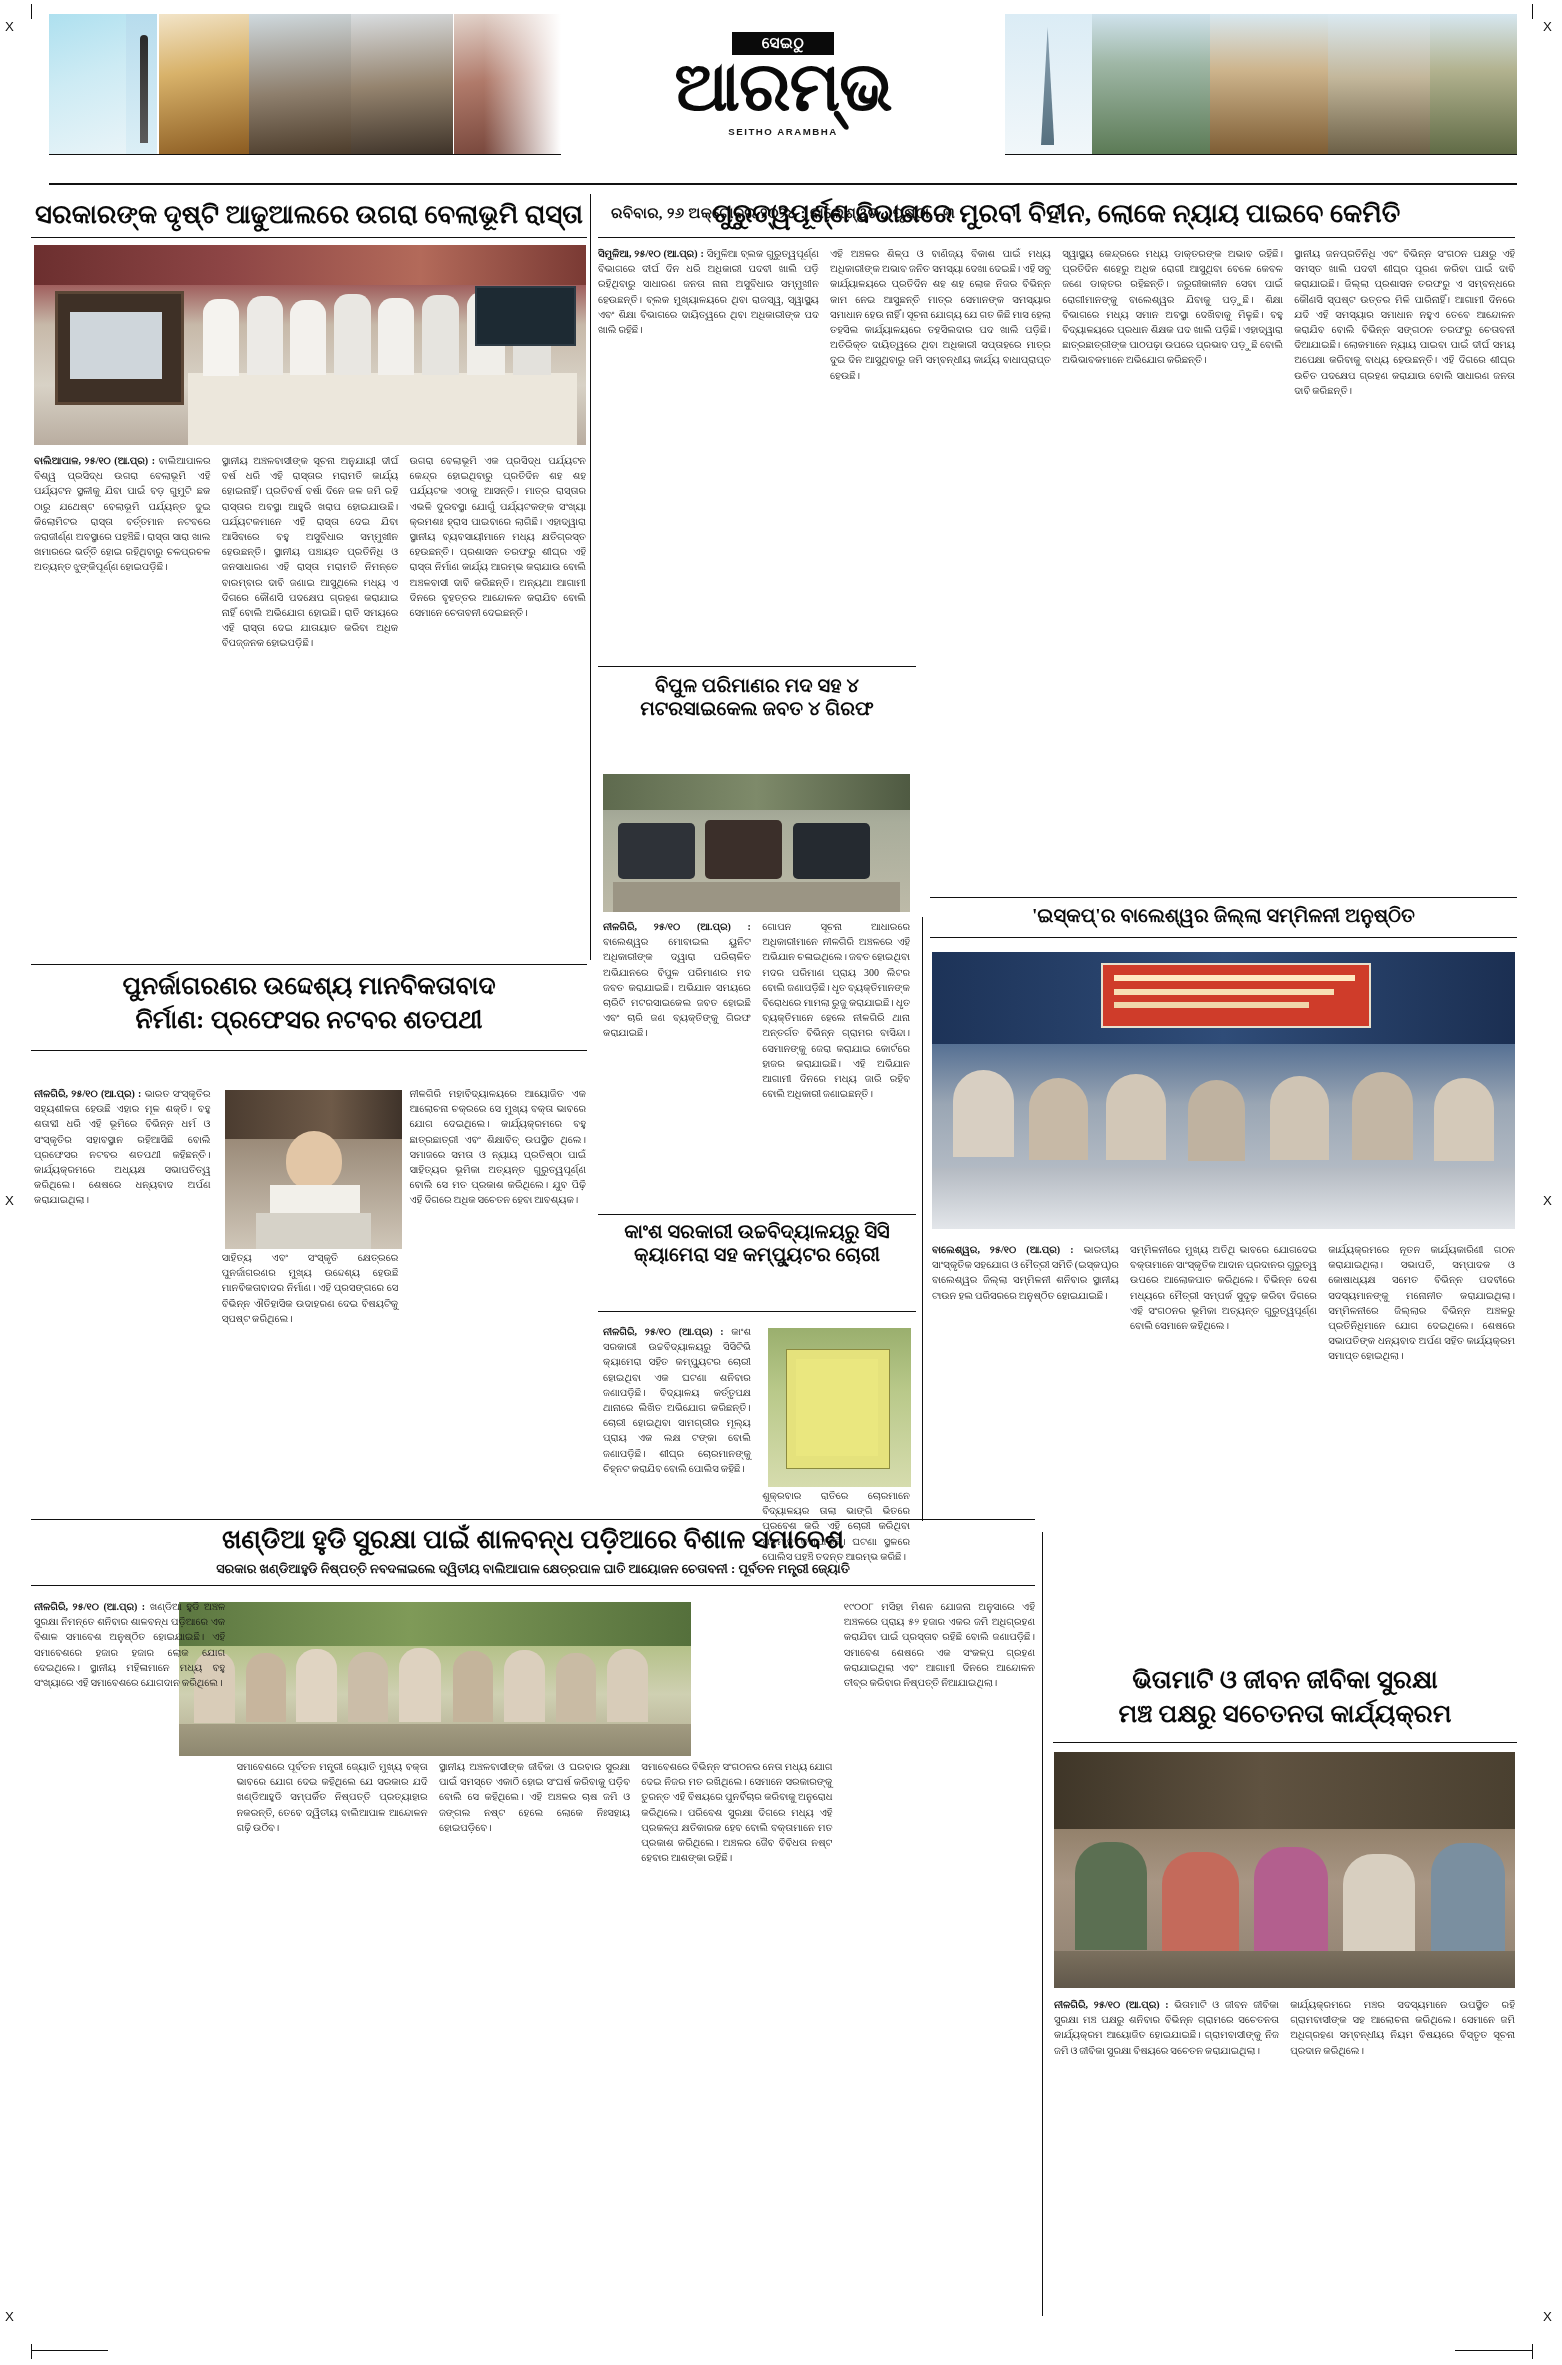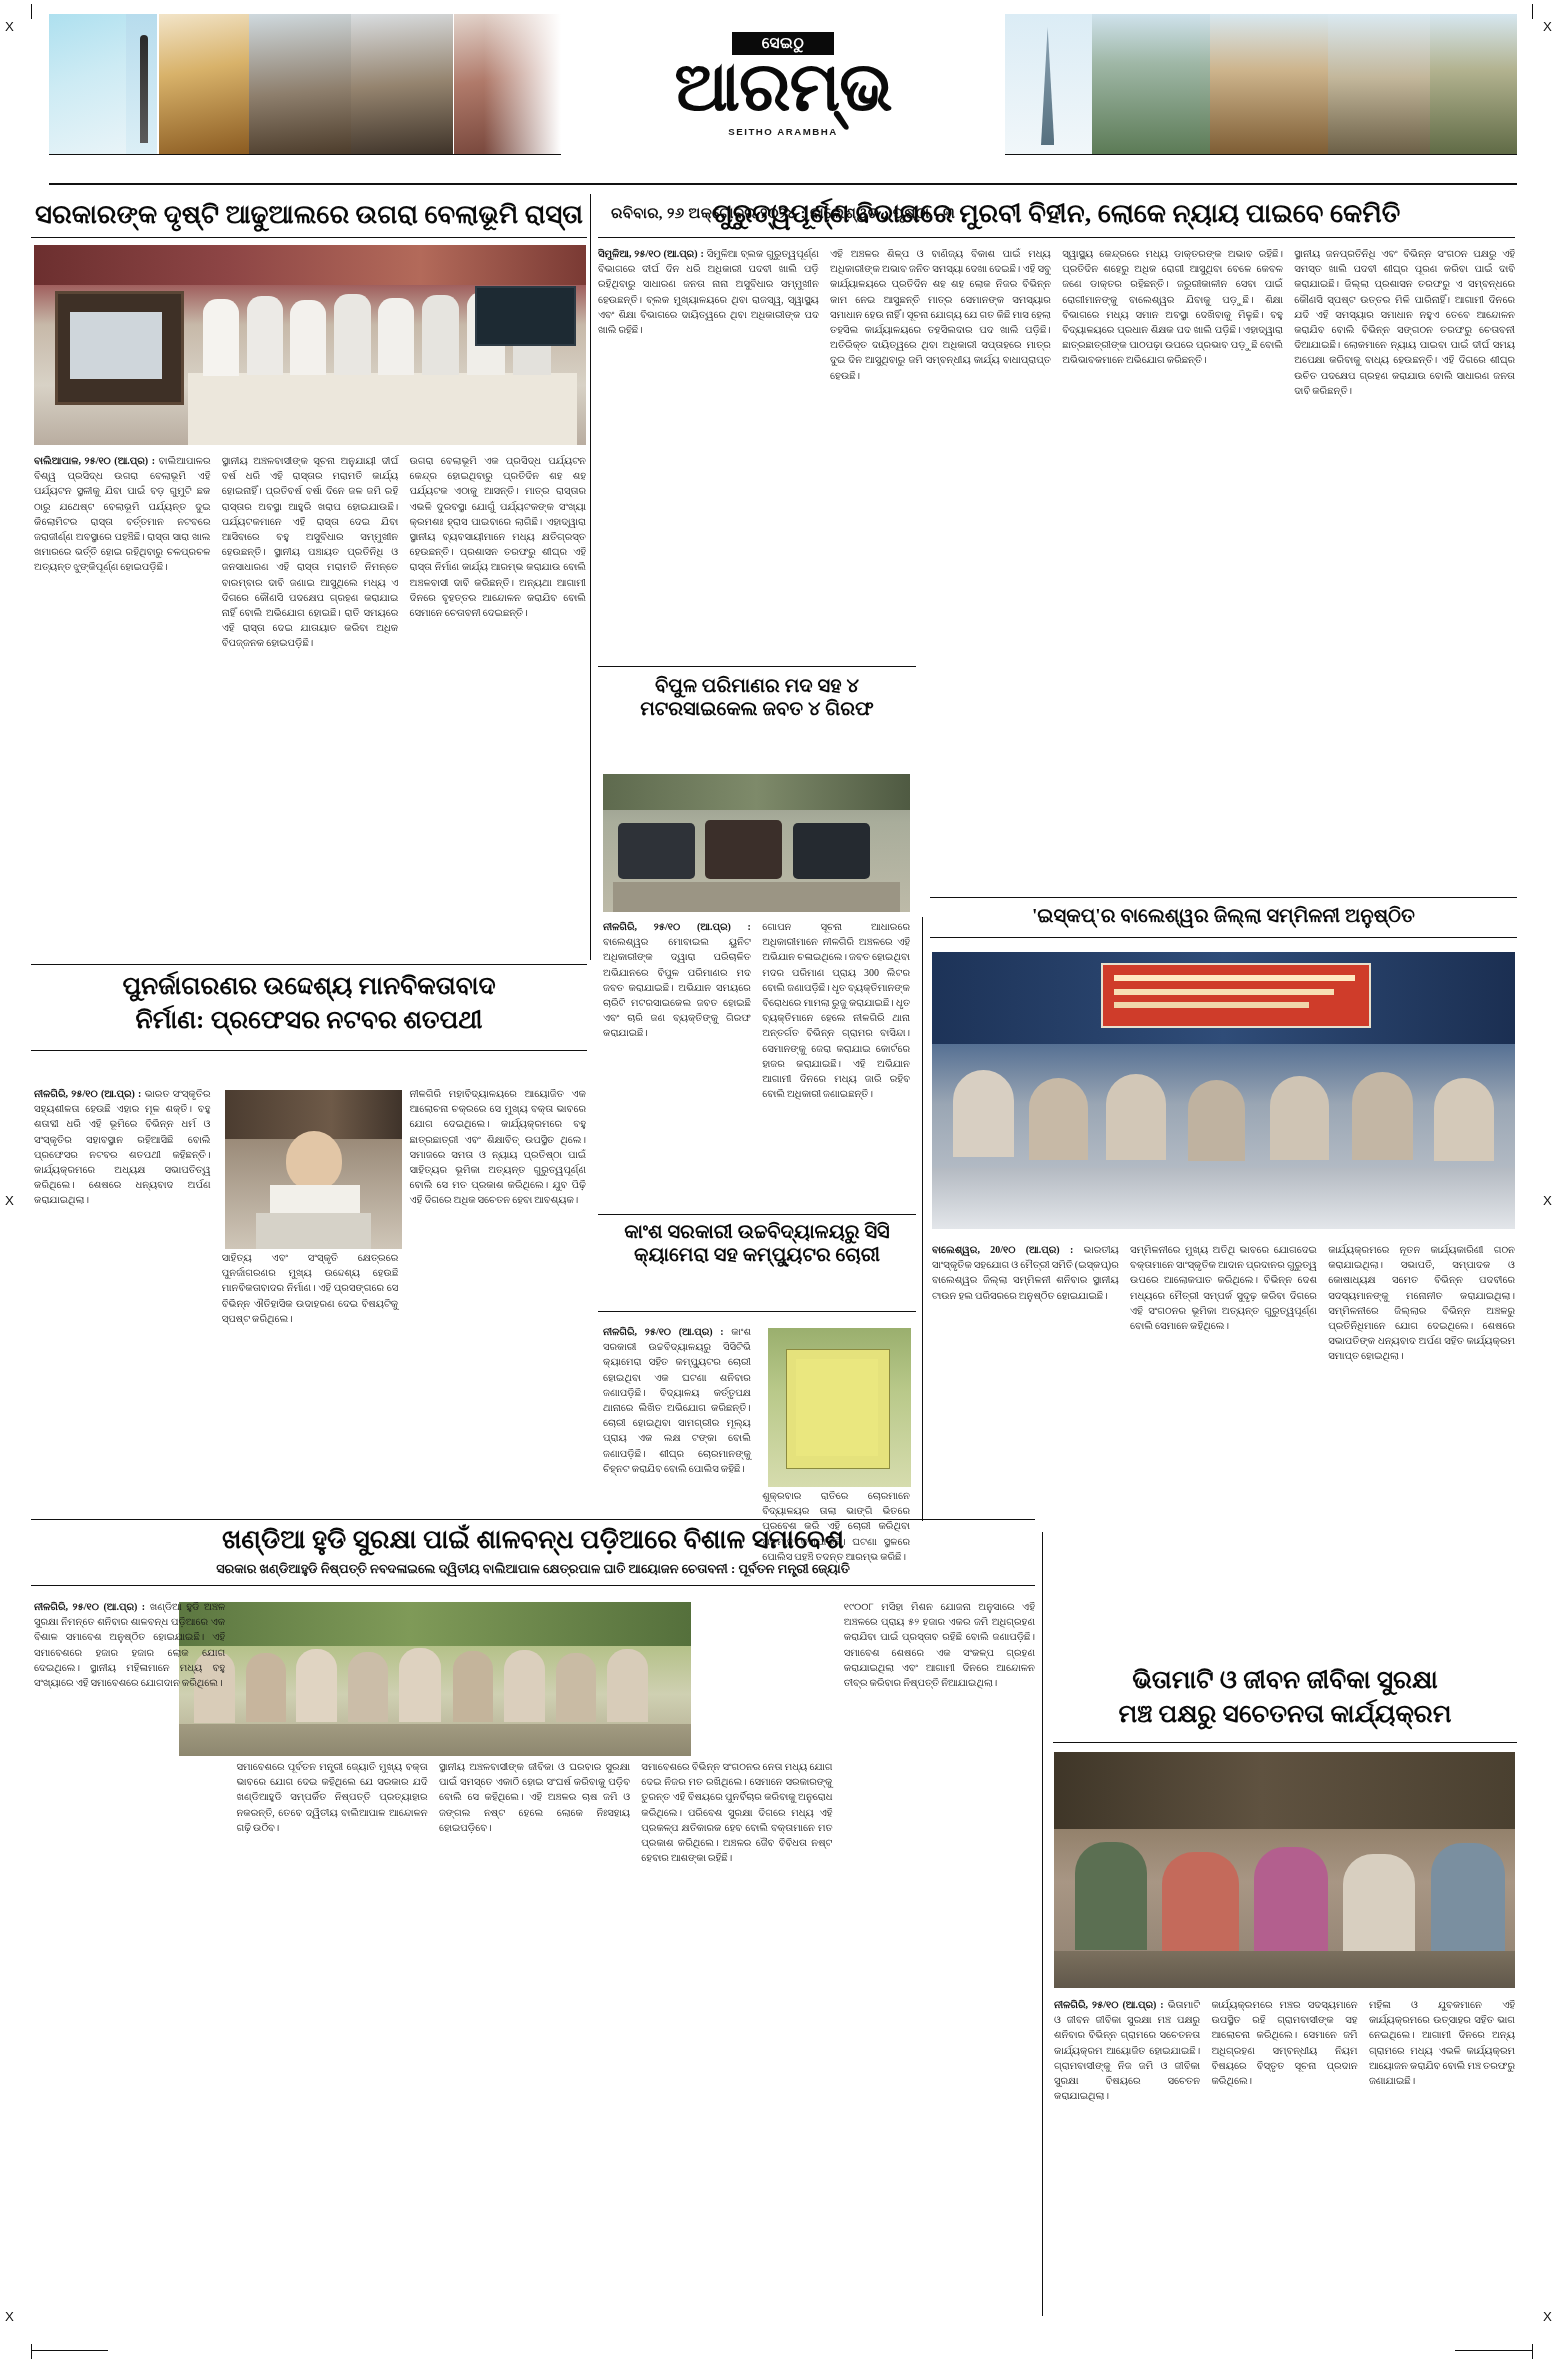--- a/index.html
+++ b/index.html
@@ -279,21 +279,21 @@
     <div style="position:absolute;left:174px;top:122px;width:60px;height:86px;background:#d2c7b7;border-radius:30px 30px 0 0;"></div>
     <div style="position:absolute;left:256px;top:128px;width:57px;height:81px;background:#bfb2a0;border-radius:29px 29px 0 0;"></div>
     <div style="position:absolute;left:338px;top:124px;width:59px;height:84px;background:#cfc4b4;border-radius:30px 30px 0 0;"></div>
     <div style="position:absolute;left:420px;top:120px;width:61px;height:88px;background:#c3b6a4;border-radius:31px 31px 0 0;"></div>
     <div style="position:absolute;left:502px;top:126px;width:60px;height:83px;background:#d4c9b9;border-radius:30px 30px 0 0;"></div>
     <div style="position:absolute;left:0;bottom:0;width:100%;height:61px;background:linear-gradient(#b4bac2,#e3e6ea);"></div>
   </div>
 
   <div class="colset" style="left:932px;top:1242px;width:583px;height:287px;">
     <div class="c body">
-      <span class="lead">ବାଲେଶ୍ୱର, 20/୧୦ (ଆ.ପ୍ର) :</span>
+      <span class="lead">ବାଲେଶ୍ୱର, ୨୫/୧୦ (ଆ.ପ୍ର) :</span>
       <span>ଭାରତୀୟ ସାଂସ୍କୃତିକ ସହଯୋଗ ଓ ମୈତ୍ରୀ ସମିତି (ଇସ୍କପ୍)ର ବାଲେଶ୍ୱର ଜିଲ୍ଲା ସମ୍ମିଳନୀ ଶନିବାର ସ୍ଥାନୀୟ ଟାଉନ ହଲ ପରିସରରେ ଅନୁଷ୍ଠିତ ହୋଇଯାଇଛି।</span>
     </div>
     <div class="c body">
       <span>ସମ୍ମିଳନୀରେ ମୁଖ୍ୟ ଅତିଥି ଭାବରେ ଯୋଗଦେଇ ବକ୍ତାମାନେ ସାଂସ୍କୃତିକ ଆଦାନ ପ୍ରଦାନର ଗୁରୁତ୍ୱ ଉପରେ ଆଲୋକପାତ କରିଥିଲେ। ବିଭିନ୍ନ ଦେଶ ମଧ୍ୟରେ ମୈତ୍ରୀ ସମ୍ପର୍କ ସୁଦୃଢ଼ କରିବା ଦିଗରେ ଏହି ସଂଗଠନର ଭୂମିକା ଅତ୍ୟନ୍ତ ଗୁରୁତ୍ୱପୂର୍ଣ୍ଣ ବୋଲି ସେମାନେ କହିଥିଲେ।</span>
     </div>
     <div class="c body">
       <span>କାର୍ଯ୍ୟକ୍ରମରେ ନୂତନ କାର୍ଯ୍ୟକାରିଣୀ ଗଠନ କରାଯାଇଥିଲା। ସଭାପତି, ସମ୍ପାଦକ ଓ କୋଷାଧ୍ୟକ୍ଷ ସମେତ ବିଭିନ୍ନ ପଦବୀରେ ସଦସ୍ୟମାନଙ୍କୁ ମନୋନୀତ କରାଯାଇଥିଲା।</span>
       <span>ସମ୍ମିଳନୀରେ ଜିଲ୍ଲାର ବିଭିନ୍ନ ଅଞ୍ଚଳରୁ ପ୍ରତିନିଧିମାନେ ଯୋଗ ଦେଇଥିଲେ। ଶେଷରେ ସଭାପତିଙ୍କ ଧନ୍ୟବାଦ ଅର୍ପଣ ସହିତ କାର୍ଯ୍ୟକ୍ରମ ସମାପ୍ତ ହୋଇଥିଲା।</span>
     </div>
   </div>
@@ -362,19 +362,16 @@
   </div>
 
   <div class="colset" style="left:1054px;top:1997px;width:461px;height:307px;">
     <div class="c body">
       <span class="lead">ନୀଳଗିରି, ୨୫/୧୦ (ଆ.ପ୍ର) :</span>
       <span>ଭିତାମାଟି ଓ ଜୀବନ ଜୀବିକା ସୁରକ୍ଷା ମଞ୍ଚ ପକ୍ଷରୁ ଶନିବାର ବିଭିନ୍ନ ଗ୍ରାମରେ ସଚେତନତା କାର୍ଯ୍ୟକ୍ରମ ଆୟୋଜିତ ହୋଇଯାଇଛି। ଗ୍ରାମବାସୀଙ୍କୁ ନିଜ ଜମି ଓ ଜୀବିକା ସୁରକ୍ଷା ବିଷୟରେ ସଚେତନ କରାଯାଇଥିଲା।</span>
     </div>
     <div class="c body">
       <span>କାର୍ଯ୍ୟକ୍ରମରେ ମଞ୍ଚର ସଦସ୍ୟମାନେ ଉପସ୍ଥିତ ରହି ଗ୍ରାମବାସୀଙ୍କ ସହ ଆଲୋଚନା କରିଥିଲେ। ସେମାନେ ଜମି ଅଧିଗ୍ରହଣ ସମ୍ବନ୍ଧୀୟ ନିୟମ ବିଷୟରେ ବିସ୍ତୃତ ସୂଚନା ପ୍ରଦାନ କରିଥିଲେ।</span>
     </div>
-    <div class="c body">
-      <span>ମହିଳା ଓ ଯୁବକମାନେ ଏହି କାର୍ଯ୍ୟକ୍ରମରେ ଉତ୍ସାହର ସହିତ ଭାଗ ନେଇଥିଲେ। ଆଗାମୀ ଦିନରେ ଅନ୍ୟ ଗ୍ରାମରେ ମଧ୍ୟ ଏଭଳି କାର୍ଯ୍ୟକ୍ରମ ଆୟୋଜନ କରାଯିବ ବୋଲି ମଞ୍ଚ ତରଫରୁ ଜଣାଯାଇଛି।</span>
-    </div>
   </div>
 
 </div>
 
 
 </body></html>

